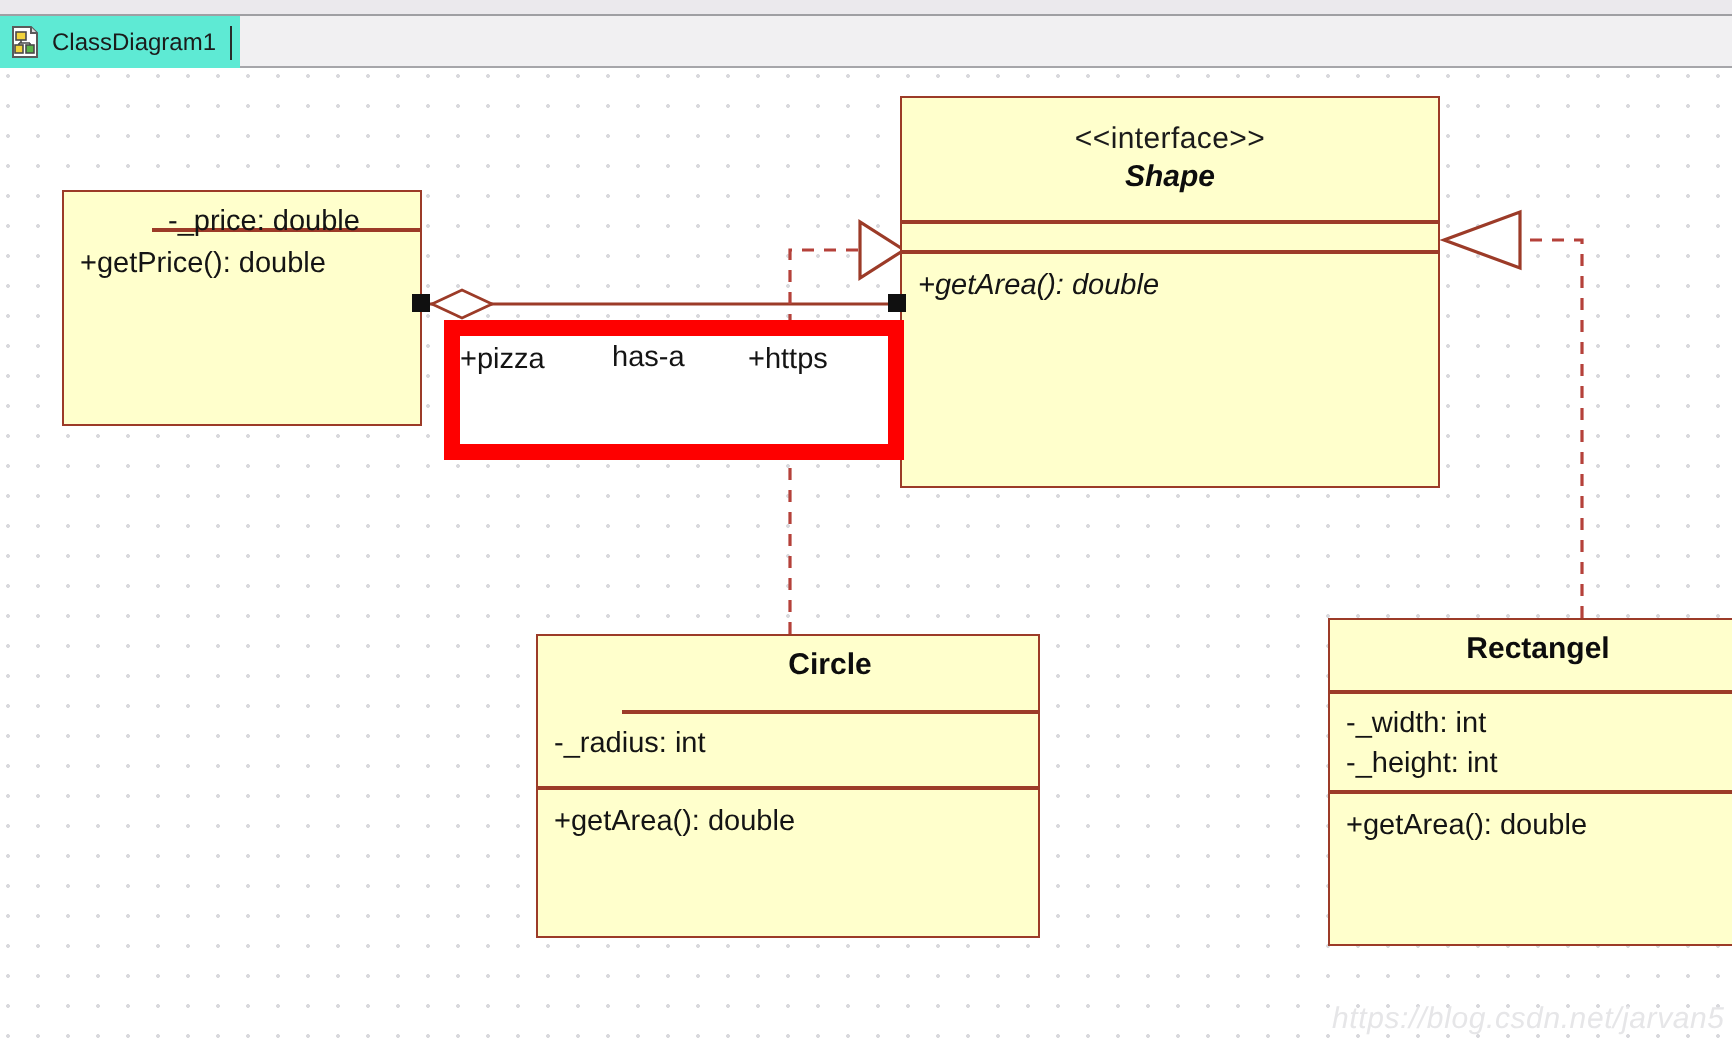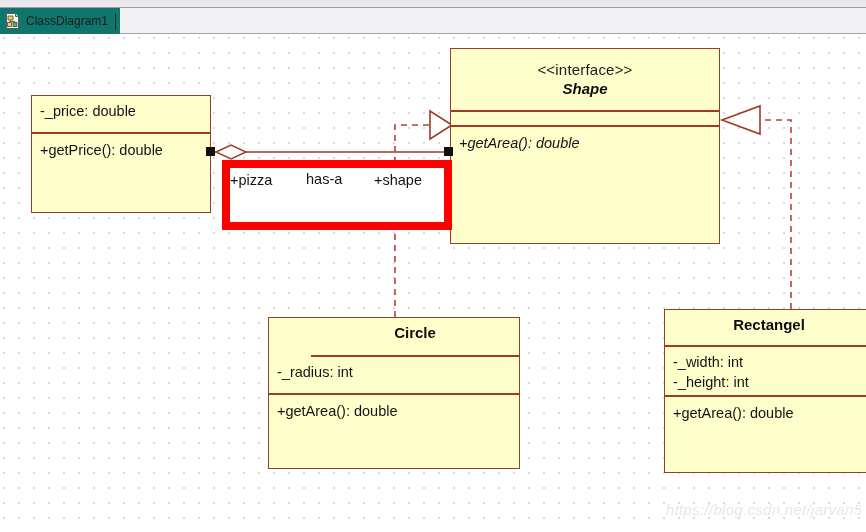--- a/index.html
+++ b/index.html
@@ -38,21 +38,21 @@
     border-bottom: 1px solid #a6a6aa;
     box-sizing: border-box;
   }
   #tab-classdiagram1 {
     position: absolute;
     left: 0; top: 0;
     height: 26px;
     display: flex;
     align-items: center;
     padding: 0 4px 0 5px;
-    background: #0f766e;
+    background: #5eead4;
     box-sizing: border-box;
   }
   #tab-classdiagram1 .tab-icon {
     width: 16px; height: 16px;
     margin-right: 5px;
     flex: 0 0 auto;
     display: block;
   }
   #tab-classdiagram1 .tab-label {
     font-size: 12px;
@@ -136,21 +136,21 @@
     font-style: italic;
   }
   .uml-attrs.empty {
     min-height: 13px;
     padding: 0;
   }
 
   
   #node-pizza      { left: 31px;  top: 60px;  width: 180px; height: 118px; }
   #node-pizza .uml-head  { height: 37px; }
-  #node-pizza .uml-attrs { height: 38px; }
+  #node-pizza .uml-attrs { height: 20px; margin-left: 44px; }
 
   #node-shape      { left: 450px; top: 13px;  width: 270px; height: 196px; }
   #node-shape .uml-head  { height: 63px; padding-top: 12px; }
   #node-shape .uml-attrs { height: 15px; padding: 0; }
 
   #node-circle     { left: 268px; top: 282px; width: 252px; height: 152px; }
   #node-circle .uml-head  { height: 39px; margin-left: 42px; }
   #node-circle .uml-attrs { height: 38px; }
 
   #node-rectangel  { left: 664px; top: 274px; width: 210px; height: 164px; }
@@ -242,21 +242,21 @@
       <g>
         <path d="M 791 274 L 791 85 L 760 85" fill="none" stroke="#b5413a" stroke-width="1.6" stroke-dasharray="6 5"></path>
         <polygon points="760,71 760,99 722,85" fill="#ffffff" stroke="#9c3b28" stroke-width="1.6"></polygon>
       </g>
     </svg>
 
     <div id="highlight-box"></div>
 
     <span class="assoc-label" id="label-pizza-role">+pizza</span>
     <span class="assoc-label" id="label-has-a">has-a</span>
-    <span class="assoc-label" id="label-shape-role">+shape</span>
+    <span class="assoc-label" id="label-shape-role">+https</span>
 
     <div class="anchor-square" id="anchor-pizza"></div>
     <div class="anchor-square" id="anchor-shape"></div>
 
     <div class="uml-node" id="node-pizza">
       <div class="uml-attrs">
         <div class="uml-line">-_price: double</div>
       </div>
       <div class="uml-ops">
         <div class="uml-line">+getPrice(): double</div>

